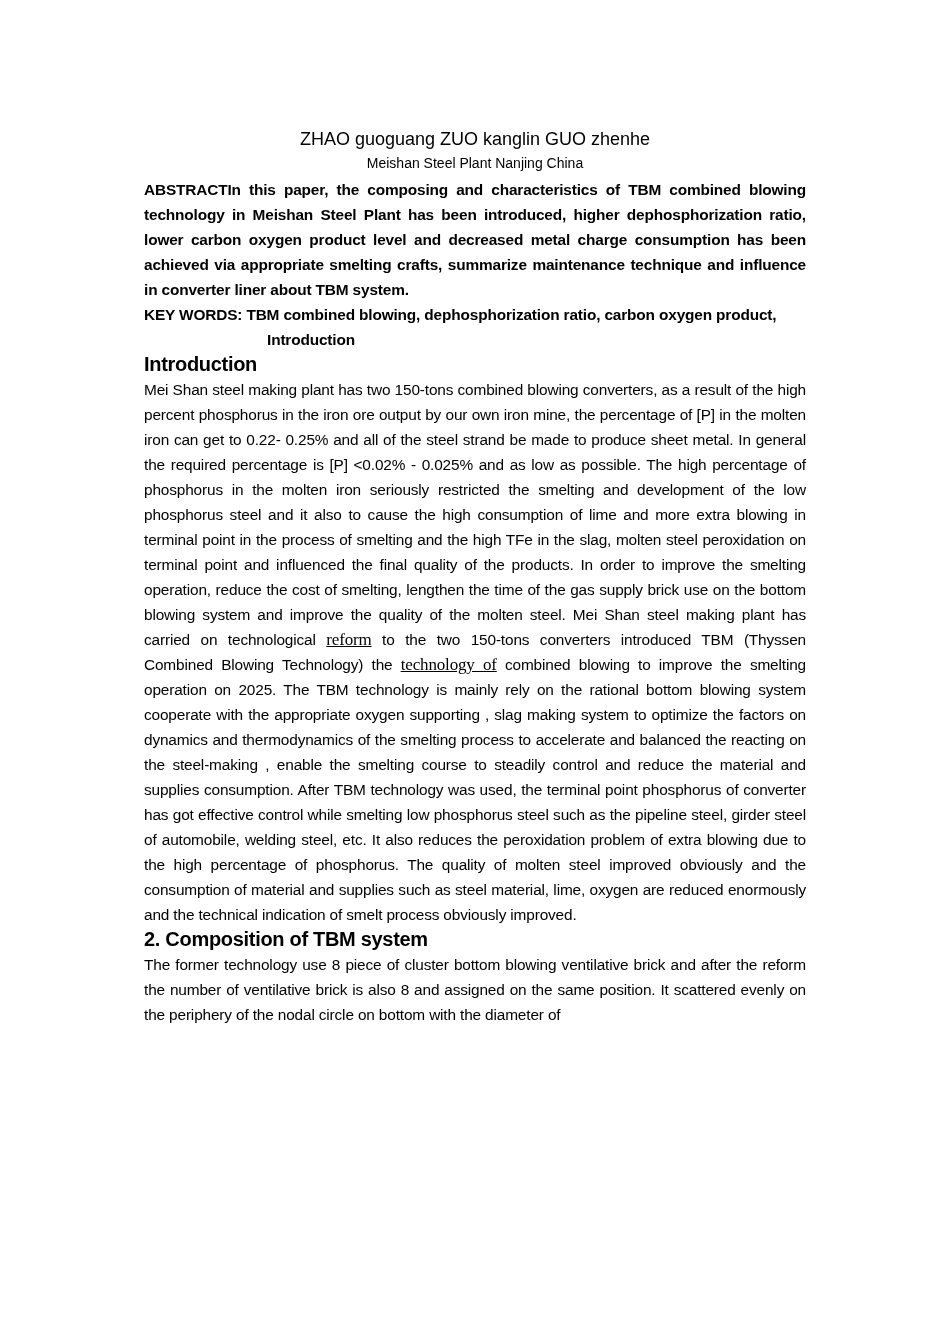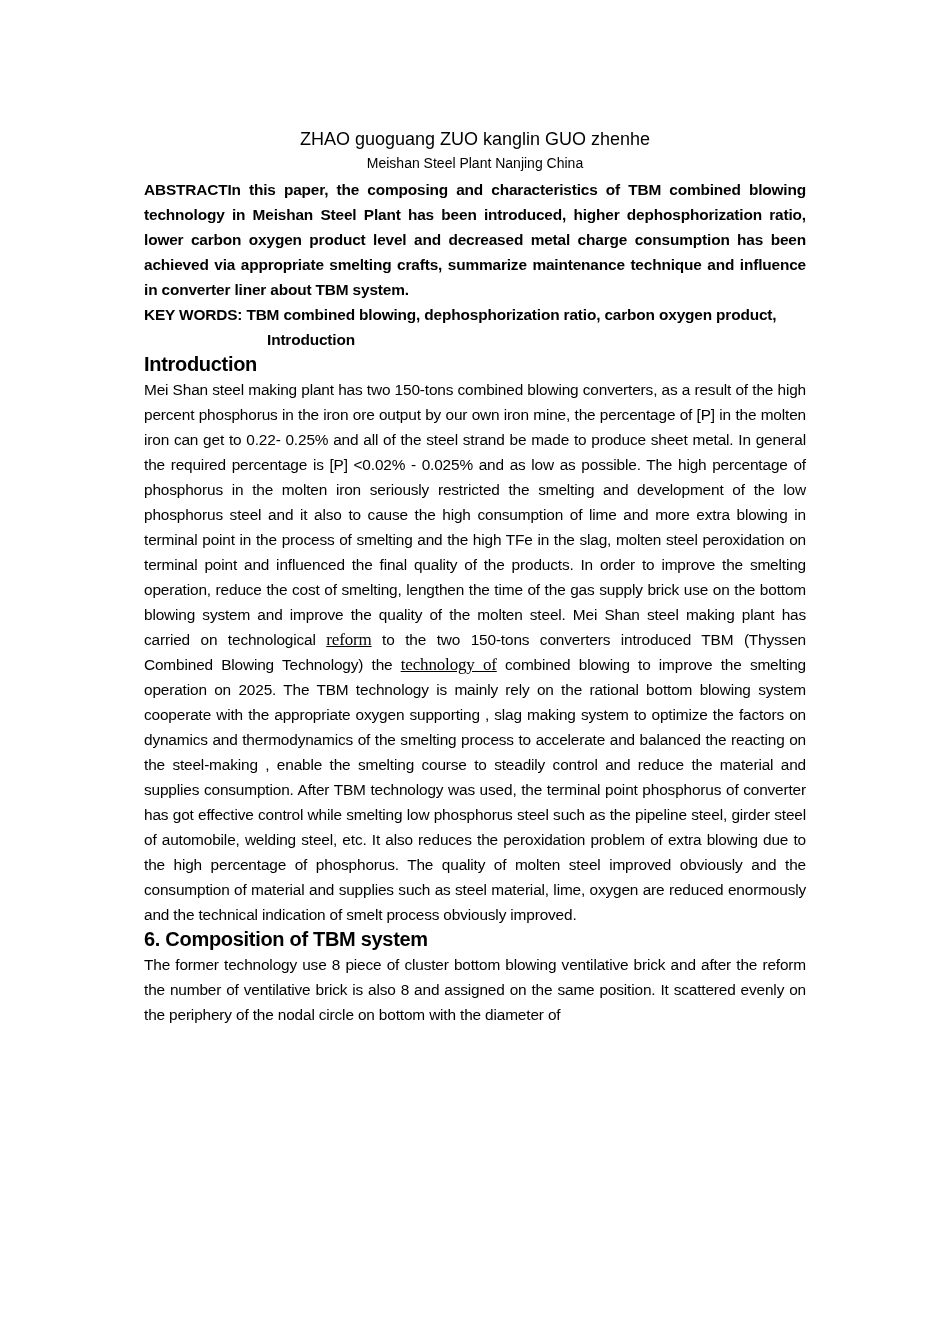--- a/index.html
+++ b/index.html
@@ -104,16 +104,16 @@
   <p class="text keywords">
     <span>KEY WORDS:</span><span> TBM combined blowing, dephosphorization ratio, carbon oxygen product,</span>
     <span class="kw-cont">Introduction</span>
   </p>
 
   <h2 class="heading">Introduction</h2>
   <p class="text last-line-left">
     <span>Mei Shan steel making plant has two 150-tons combined blowing converters, as a result of the high percent phosphorus in the iron ore output by our own iron mine, the percentage of [P] in the molten iron can get to 0.22- 0.25% and all of the steel strand be made to produce sheet metal. In general the required percentage is [P] &lt;0.02% - 0.025% and as low as possible. The high percentage of phosphorus in the molten iron seriously restricted the smelting and development of the low phosphorus steel and it also to cause the high consumption of lime and more extra blowing in terminal point in the process of smelting and the high TFe in the slag, molten steel peroxidation on terminal point and influenced the final quality of the products. In order to improve the smelting operation, reduce the cost of smelting, lengthen the time of the gas supply brick use on the bottom blowing system and improve the quality of the molten steel. Mei Shan steel making plant has carried on technological </span><span class="serif-run">reform</span><span> to the two 150-tons converters introduced TBM (Thyssen Combined Blowing Technology) the </span><span class="serif-run">technology of</span><span> combined blowing to improve the smelting operation on 2025. The TBM technology is mainly rely on the rational bottom blowing system cooperate with the appropriate oxygen supporting , slag making system to  optimize the factors on dynamics and thermodynamics of the smelting process to  accelerate and balanced the reacting on the steel-making , enable the smelting course to steadily control and reduce the material and supplies consumption. After TBM technology was used, the terminal point phosphorus of converter has got effective control while smelting low phosphorus steel such as the pipeline steel, girder steel of automobile, welding steel, etc. It also reduces the peroxidation problem of extra blowing due to the high percentage of phosphorus. The quality of molten steel improved obviously and the consumption of material and supplies such as steel material, lime, oxygen are reduced enormously and the technical indication of smelt process obviously improved.</span>
   </p>
 
-  <h2 class="heading">6.  Composition of TBM system</h2>
+  <h2 class="heading">2.  Composition of TBM system</h2>
   <p class="text">The former technology use 8 piece of cluster bottom blowing ventilative brick and after the reform the number of ventilative brick is also 8 and assigned on the same position. It scattered evenly on the periphery of the nodal circle on bottom with the diameter of</p>
 
 </div>
 
 </body></html>

